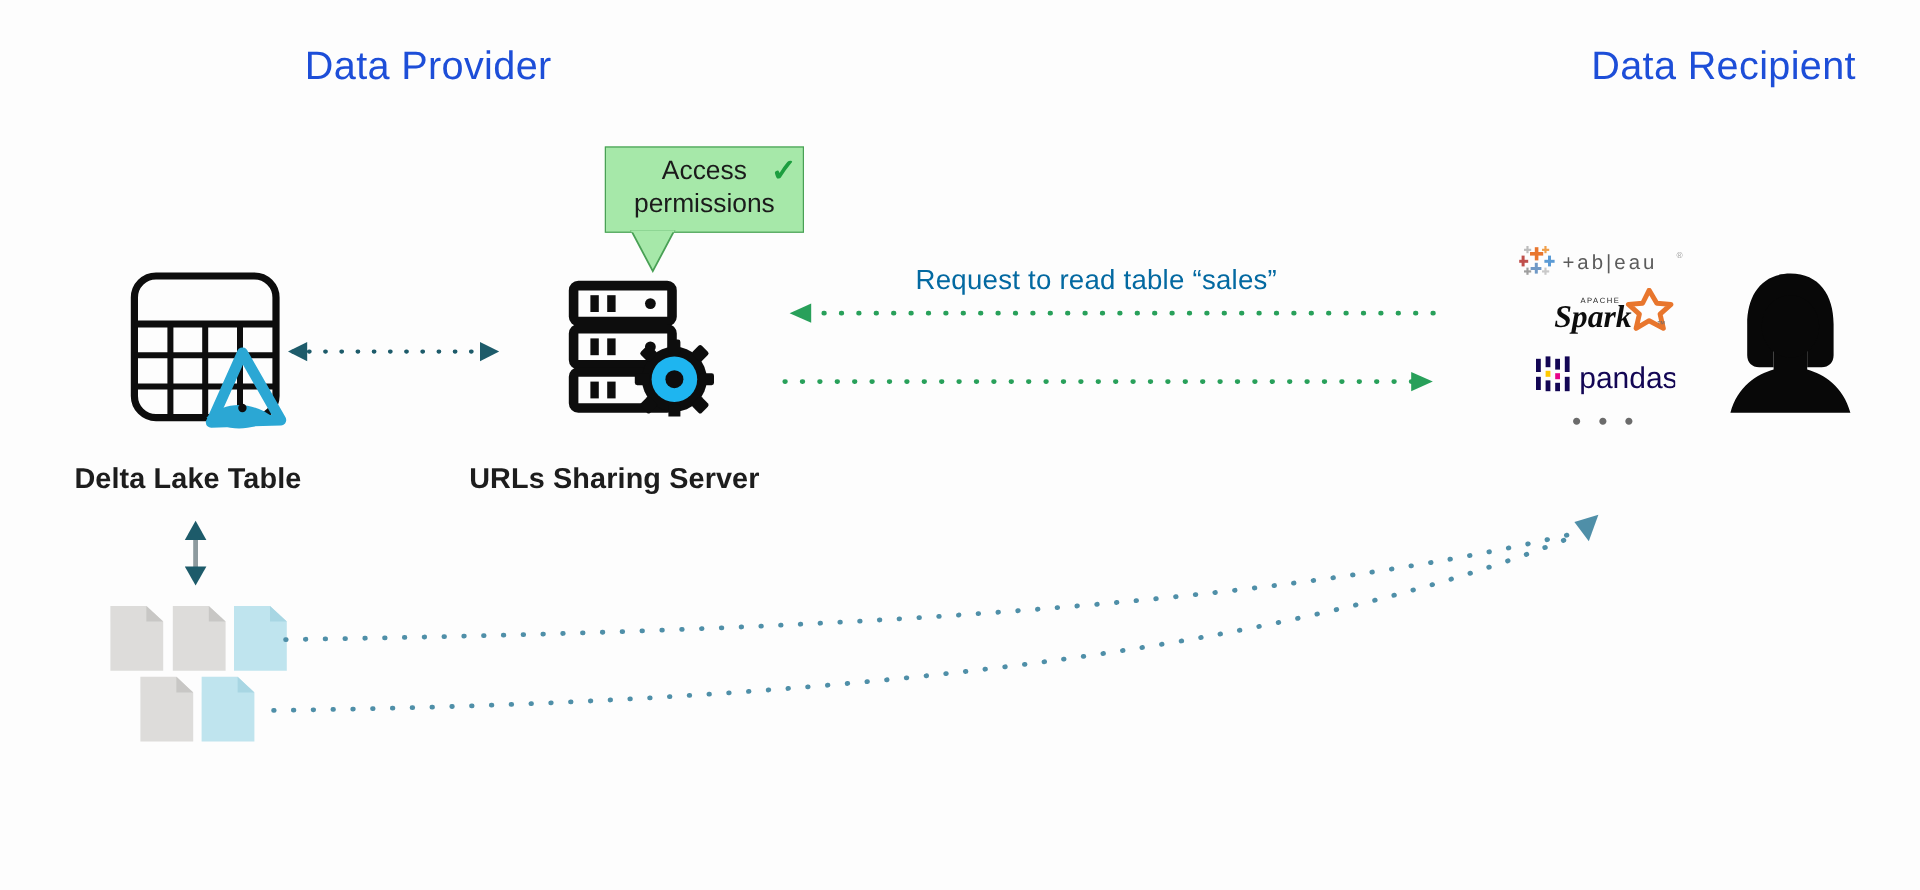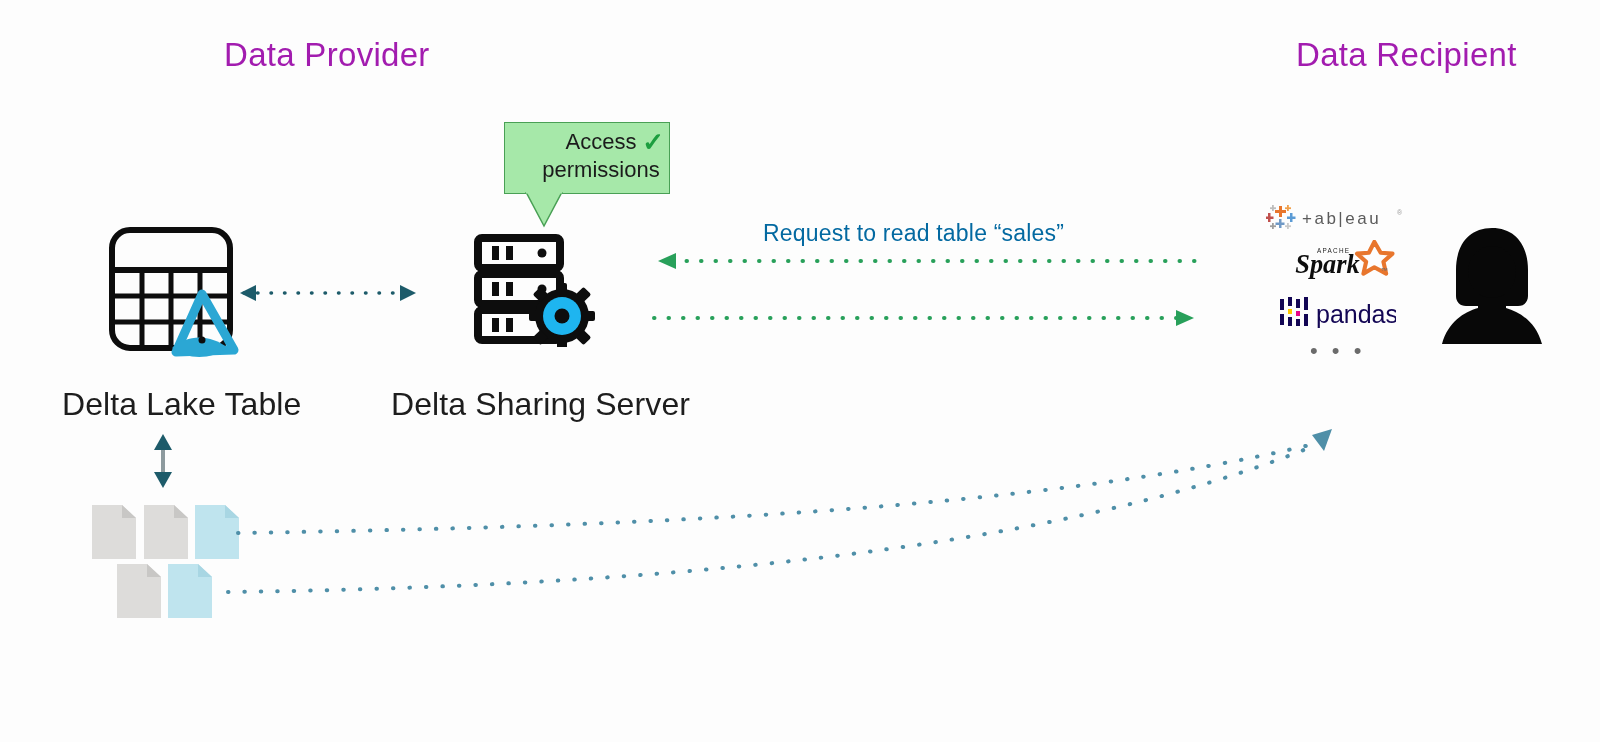--- a/index.html
+++ b/index.html
@@ -16,33 +16,34 @@
     width: 1600px;
     height: 742px;
     background: #fdfdfd;
     overflow: hidden;
   }
   .abs { position: absolute; }
 
   
   .col-title {
     font-size: 33px;
-    color: #a21caf;
+    color: #1d4ed8;
     font-weight: 400;
     letter-spacing: 0.3px;
     white-space: nowrap;
+    margin-left: 30px;
   }
   #title-provider { left: 224px; top: 36px; }
   #title-recipient { left: 1296px; top: 36px; }
 
   
   .node-caption {
-    font-size: 32px;
+    font-size: 24px;
     color: #1d1d1d;
-    font-weight: 400;
+    font-weight: 700;
     white-space: nowrap;
     letter-spacing: 0.1px;
   }
   #caption-table  { left: 62px;  top: 386px; }
   #caption-server { left: 391px; top: 386px; }
   #caption-client { left: 1216px; top: 386px; }
 
   
   #bubble-wrap { left: 504px; top: 122px; width: 168px; height: 105px; }
   #bubble-box {
@@ -56,21 +57,20 @@
   }
   #bubble-text {
     position: absolute;
     left: 0; top: 6px;
     width: 166px;
     text-align: center;
     font-size: 22px;
     line-height: 28px;
     color: #1b1b1b;
     white-space: pre-line;
-    padding-left: 14px;
   }
   #bubble-check {
     position: absolute;
     right: 8px; top: 6px;
     font-size: 26px;
     color: #1c9e3f;
     line-height: 28px;
     font-weight: bold;
   }
   #bubble-tail { position: absolute; left: 0; top: 70px; }
@@ -196,21 +196,21 @@
     <line x1="22" y1="13" x2="548" y2="13" stroke="#28a05a" stroke-width="4" stroke-linecap="round" stroke-dasharray="0.5 14"></line>
     <polygon points="8,13 26,5 26,21" fill="#28a05a"></polygon>
   </svg>
 
   <svg class="abs" id="arrow-response" width="552" height="26" viewBox="0 0 552 26">
     <line x1="4" y1="13" x2="528" y2="13" stroke="#28a05a" stroke-width="4" stroke-linecap="round" stroke-dasharray="0.5 14"></line>
     <polygon points="544,13 526,5 526,21" fill="#28a05a"></polygon>
   </svg>
 
   <div class="abs node-caption" id="caption-table">Delta Lake Table</div>
-  <div class="abs node-caption" id="caption-server">Delta Sharing Server</div>
+  <div class="abs node-caption" id="caption-server">URLs Sharing Server</div>
 
   <svg class="abs" id="logo-tableau" width="140" height="30" viewBox="0 0 140 30">
     <g>
       <rect x="13" y="3" width="3" height="11" fill="#e8762d"></rect>
       <rect x="9" y="7" width="11" height="3" fill="#e8762d"></rect>
       <rect x="13" y="16" width="2.5" height="9" fill="#7099c6"></rect>
       <rect x="9.5" y="19.5" width="9" height="2.5" fill="#7099c6"></rect>
       <rect x="2" y="10" width="2.5" height="9" fill="#c0504d"></rect>
       <rect x="-1" y="13.5" width="8.5" height="2.5" fill="#c0504d"></rect>
       <rect x="24" y="10" width="2.5" height="9" fill="#5b9bd5"></rect>

